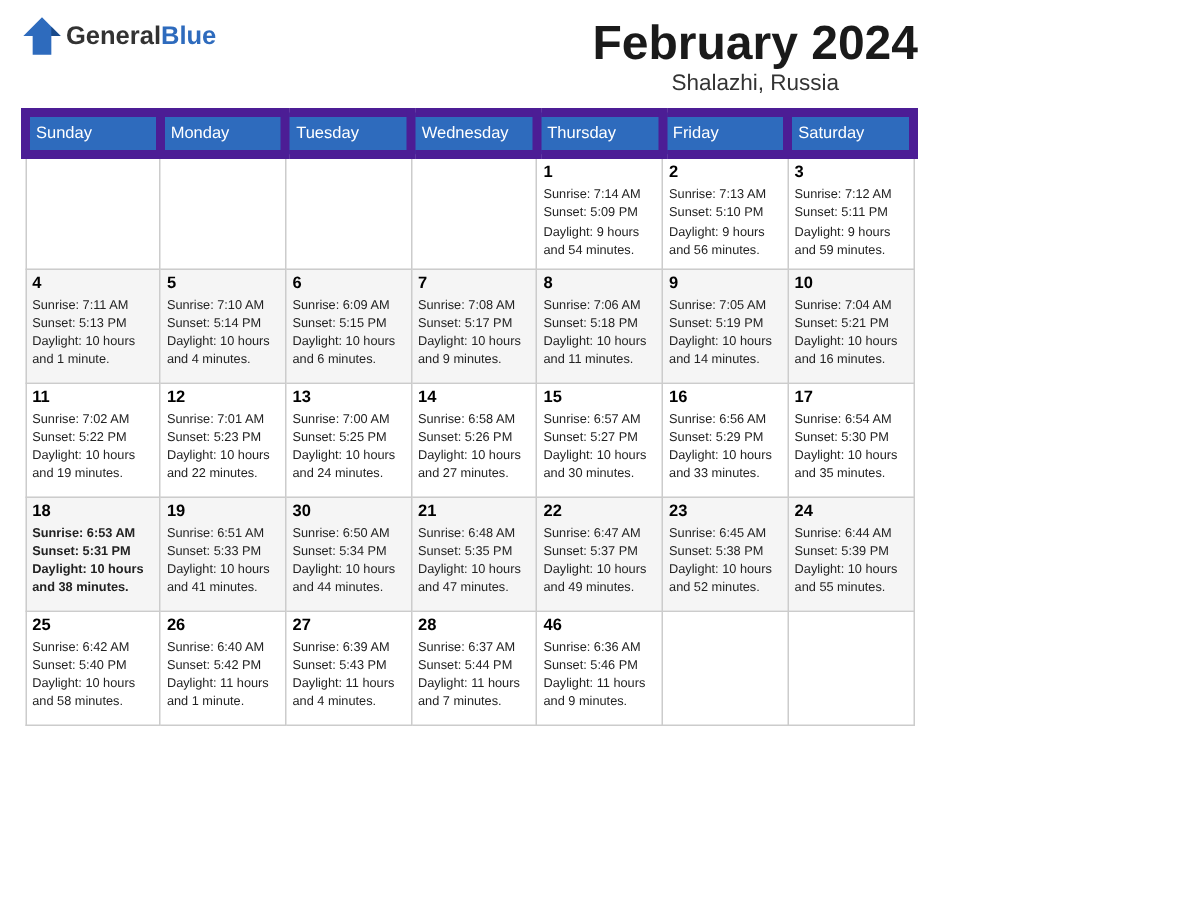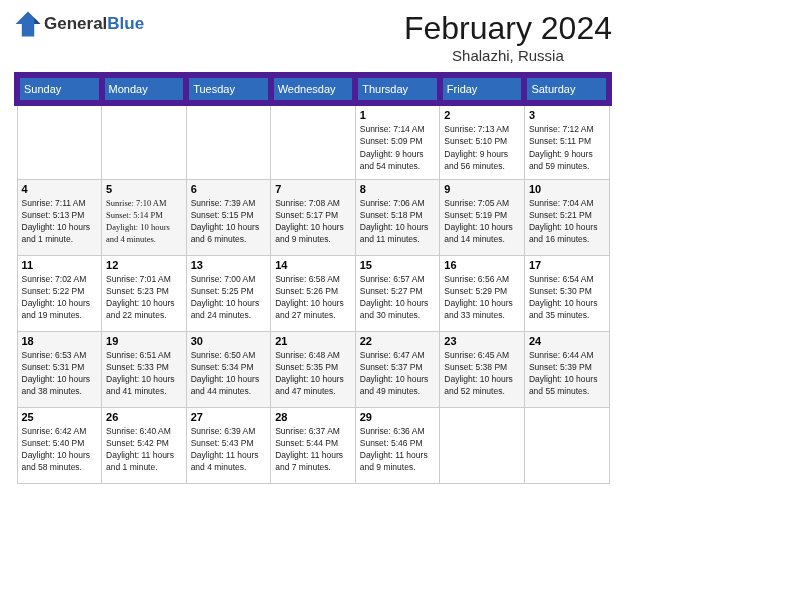--- a/index.html
+++ b/index.html
@@ -27,21 +27,21 @@
     .logo-icon {
       width: 28px;
       height: 28px;
       margin-right: 2px;
     }
     .title-block {
       text-align: right;
     }
     .month-title {
       font-size: 32px;
-      font-weight: normal;
+      font-weight: bold;
       color: #1a1a1a;
     }
     .location {
       font-size: 15px;
       color: #333;
       text-align: center;
     }
     table {
       width: 100%;
       border-collapse: collapse;
@@ -149,28 +149,28 @@
         <tr>
           <td>
             <span class="day-num">4</span>
             <div class="day-detail" style="white-space: pre-line;">Sunrise: 7:11 AM
 Sunset: 5:13 PM
 Daylight: 10 hours
 and 1 minute.</div>
           </td>
           <td>
             <span class="day-num">5</span>
-            <div class="day-detail" style="white-space: pre-line; font-family: Liberation Serif, serif;">Sunrise: 7:10 AM
+            <div class="day-detail" style="white-space: pre-line;">Sunrise: 7:10 AM
 Sunset: 5:14 PM
 Daylight: 10 hours
 and 4 minutes.</div>
           </td>
           <td>
             <span class="day-num">6</span>
-            <div class="day-detail" style="white-space: pre-line;">Sunrise: 7:39 AM
+            <div class="day-detail" style="white-space: pre-line;">Sunrise: 6:09 AM
 Sunset: 5:15 PM
 Daylight: 10 hours
 and 6 minutes.</div>
           </td>
           <td>
             <span class="day-num">7</span>
             <div class="day-detail" style="white-space: pre-line;">Sunrise: 7:08 AM
 Sunset: 5:17 PM
 Daylight: 10 hours
 and 9 minutes.</div>
@@ -244,21 +244,21 @@
             <span class="day-num">17</span>
             <div class="day-detail" style="white-space: pre-line;">Sunrise: 6:54 AM
 Sunset: 5:30 PM
 Daylight: 10 hours
 and 35 minutes.</div>
           </td>
         </tr>
         <tr>
           <td>
             <span class="day-num">18</span>
-            <div class="day-detail" style="white-space: pre-line;">Sunrise: 6:53 AM
+            <div class="day-detail" style="white-space: pre-line; font-weight: bold;">Sunrise: 6:53 AM
 Sunset: 5:31 PM
 Daylight: 10 hours
 and 38 minutes.</div>
           </td>
           <td>
             <span class="day-num">19</span>
             <div class="day-detail" style="white-space: pre-line;">Sunrise: 6:51 AM
 Sunset: 5:33 PM
 Daylight: 10 hours
 and 41 minutes.</div>
@@ -322,21 +322,21 @@
 and 4 minutes.</div>
           </td>
           <td>
             <span class="day-num">28</span>
             <div class="day-detail" style="white-space: pre-line;">Sunrise: 6:37 AM
 Sunset: 5:44 PM
 Daylight: 11 hours
 and 7 minutes.</div>
           </td>
           <td>
-            <span class="day-num">29</span>
+            <span class="day-num">46</span>
             <div class="day-detail" style="white-space: pre-line;">Sunrise: 6:36 AM
 Sunset: 5:46 PM
 Daylight: 11 hours
 and 9 minutes.</div>
           </td>
           <td class="empty"></td>
           <td class="empty"></td>
         </tr>
       </tbody>
   </table>

